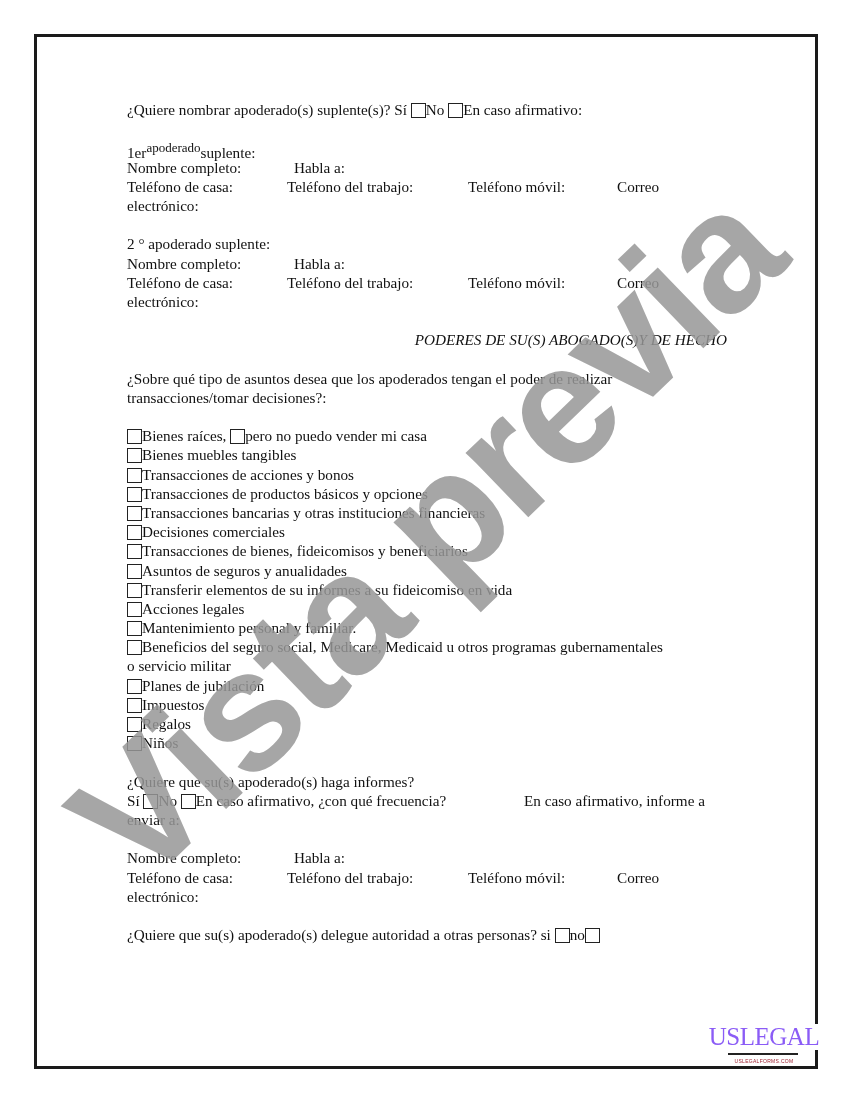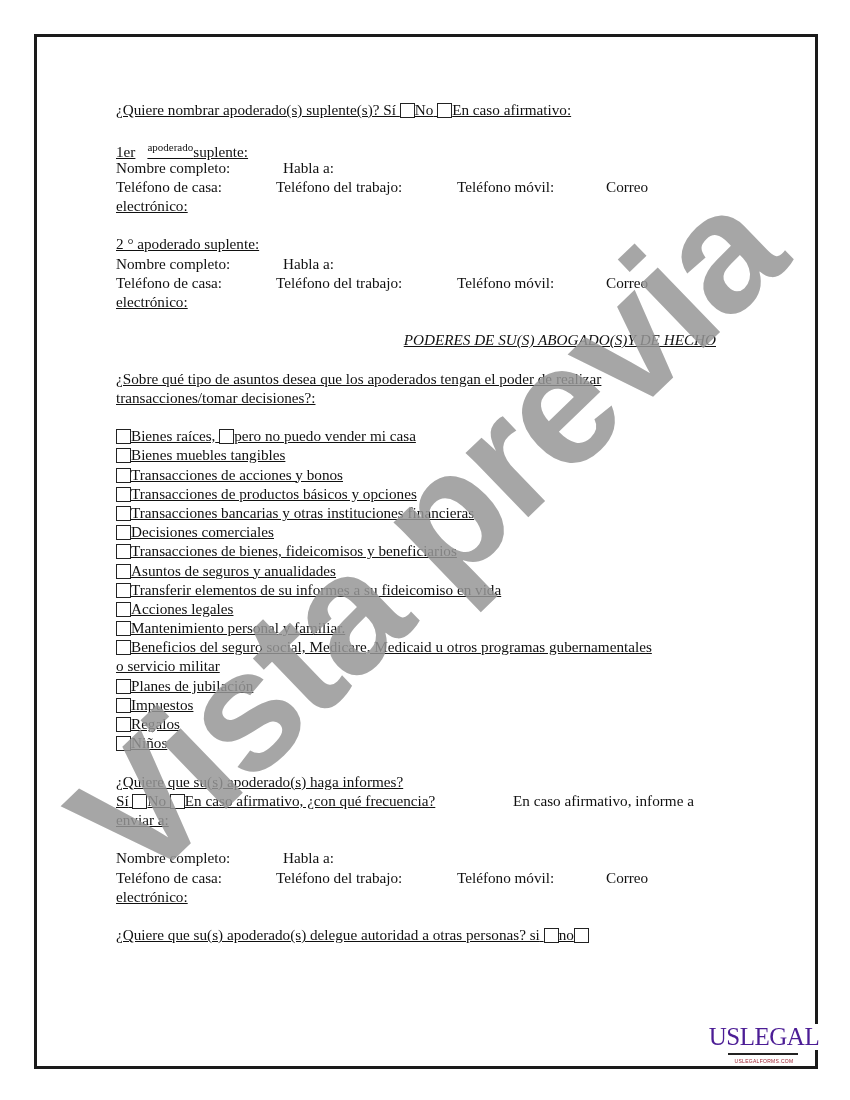--- a/index.html
+++ b/index.html
@@ -1,33 +1,33 @@
 <!DOCTYPE html>
 <html><head>
 <meta charset="utf-8">
 <style>
   html, body { margin: 0; padding: 0; background: #ffffff; }
   body { width: 850px; height: 1100px; position: relative; overflow: hidden;
          font-family: "Liberation Serif", serif; color: #111; }
   .page-border { position: absolute; left: 34px; top: 34px; width: 778px; height: 1029px;
                  border: 3px solid #1a1a1a; box-sizing: content-box; }
-  .content { position: absolute; left: 116px; top: 100px; width: 600px; font-size: 15.2px; line-height: 19.2px; text-decoration: underline; }
+  .content { position: absolute; left: 127px; top: 100px; width: 600px; font-size: 15.2px; line-height: 19.2px; }
   .line { position: relative; height: 19.2px; white-space: nowrap; }
   .gap { height: 19.2px; }
   .cb { display: inline-block; width: 15px; height: 15px; border: 1.2px solid #222; vertical-align: -3px;
         box-sizing: border-box; background: #fff; cursor: pointer; }
   .abs { position: absolute; top: 0; text-align: right; }
-  .sup { font-size: 11px; vertical-align: 6px; margin-left: 12px; }
+  .sup { font-size: 13px; vertical-align: 6px; }
   .italic { font-style: italic; text-align: right; }
   .watermark { position: absolute; left: 425px; top: 535px; transform: translate(-50%, -50%) rotate(-44deg);
                font-family: "Liberation Sans", sans-serif; font-weight: bold; font-size: 170px;
                letter-spacing: -4px; color: rgba(150,150,150,0.85); white-space: nowrap;
                pointer-events: none; line-height: 1; }
   .logo { position: absolute; left: 708px; top: 1024px; width: 112px; text-align: center; }
-  .logo-text { font-family: "Liberation Serif", serif; font-size: 25px; color: #4c1d95; letter-spacing: -0.5px; line-height: 26px; background: #fff; }
+  .logo-text { font-family: "Liberation Serif", serif; font-size: 25px; color: #8b5cf6; letter-spacing: -0.5px; line-height: 26px; background: #fff; }
   .logo-wing { height: 8px; position: relative; }
   .logo-wing::before { content: ""; position: absolute; left: 20px; right: 22px; top: 3px; height: 2px; background: #222; }
   .logo-url { font-family: "Liberation Sans", sans-serif; font-size: 5px; color: #9b1b2a; letter-spacing: 0.3px; }
 </style>
 </head>
 <body>
 
 <div class="page-border"></div>
 
 <div class="content">

